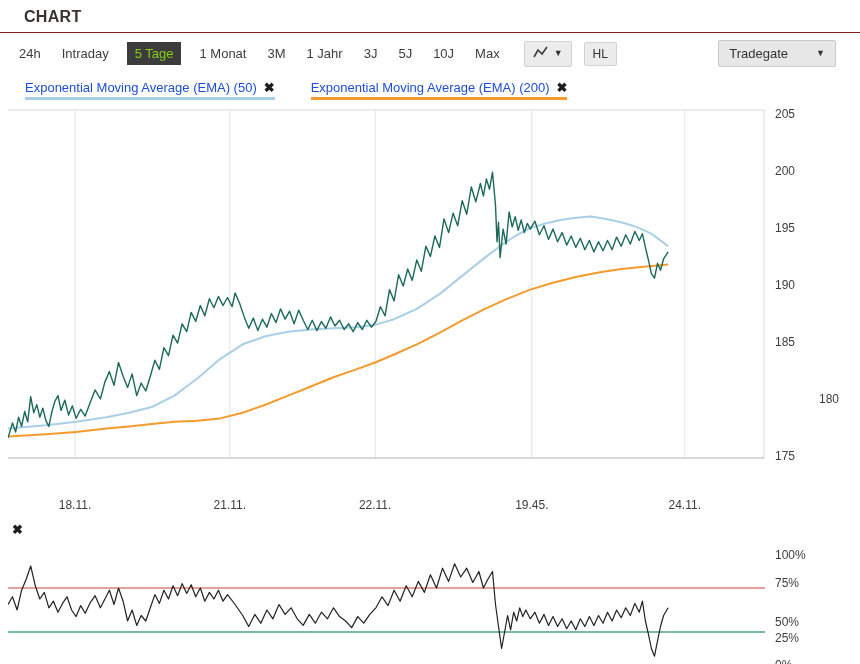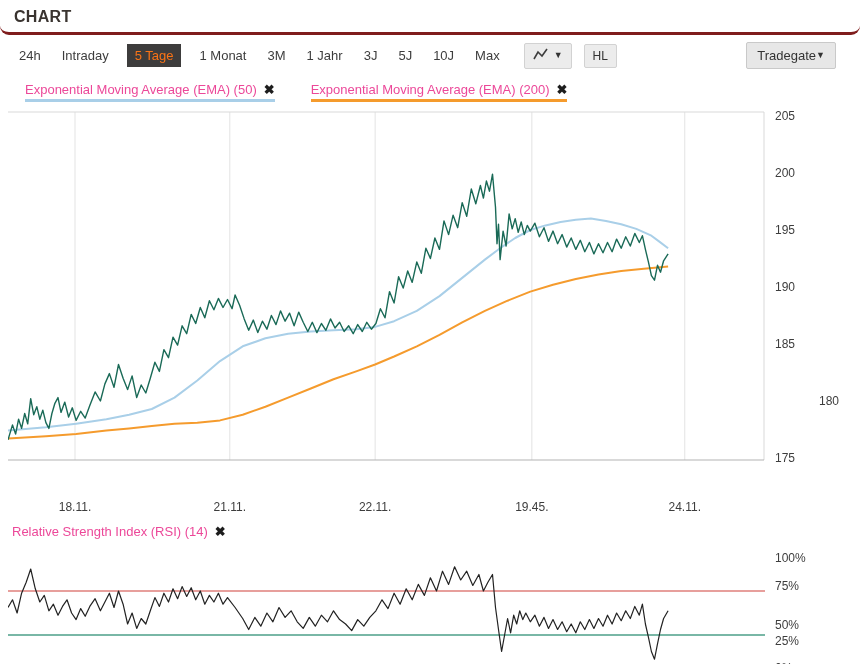--- a/index.html
+++ b/index.html
@@ -1,40 +1,40 @@
 <!DOCTYPE html>
 <html><head>
 <meta charset="utf-8">
 <style>
   * { box-sizing: border-box; margin: 0; padding: 0; }
   html,body { background:#fff; }
   body { font-family:"Liberation Sans", sans-serif; color:#3d3d3d; }
   .page { width:860px; height:664px; overflow:hidden; background:#fff; position:relative; }
 
-  .hdr { padding:8px 12px 6px 14px; border-bottom:3px solid #7f1d1d;border-radius:9px; }
+  .hdr { padding:8px 12px 6px 24px; border-bottom:1px solid #7f1d1d; }
   .hdr-title { font-size:16px; font-weight:bold; color:#3a3430; letter-spacing:.3px; }
 
   .toolbar { display:flex; align-items:center; padding:7px 20px 4px 16px; }
   .range-tab { background:none; border:none; font-family:inherit; font-size:13px; color:#3d3d3d;
                padding:4px 3px; margin-right:15px; cursor:pointer; white-space:nowrap; }
-  .range-tab.active { background:#3d3c3c; color:#f97316; padding:4px 8px; }
+  .range-tab.active { background:#3d3c3c; color:#84cc16; padding:4px 8px; }
   .btn { display:inline-flex; align-items:center; gap:5px; background:#ececec; border:1px solid #d2d2d2;
          border-radius:2px; padding:4px 8px; font-family:inherit; font-size:12px; color:#333; cursor:pointer; }
   .btn.type-btn { margin-left:6px; }
   .btn.hl-btn { margin-left:12px; font-size:12px; }
   .caret { font-size:9px; color:#333; line-height:1; }
-  .venue-btn { margin-left:auto; margin-right:4px; display:inline-flex; align-items:center; gap:0;
+  .venue-btn { margin-left:auto; margin-right:4px; display:inline-flex; align-items:center; gap:28px;
                background:#e7e7e7; border:1px solid #c9c9c9; border-radius:2px; padding:5px 10px;
                font-family:inherit; font-size:13px; color:#333; cursor:pointer; }
 
   .instrument { margin:14px 0 0 12px; font-size:14px; color:#4a4a4a; }
 
   .chips { margin:9px 0 0 25px; display:flex; align-items:flex-end; }
   .chip { display:inline-flex; align-items:center; border-bottom:3px solid transparent; padding-bottom:2px; margin-right:36px; }
-  .chip-label { font-size:13px; color:#ec4899; margin-right:7px; white-space:nowrap; }
+  .chip-label { font-size:13px; color:#1d4ed8; margin-right:7px; white-space:nowrap; }
   .chip-close { background:none; border:none; font-family:inherit; font-size:13px; font-weight:bold; color:#1d1d1d; cursor:pointer; padding:0; line-height:1; }
 
   .chart-row { display:flex; margin:8px 0 0 8px; }
   .plot-svg { display:block; }
   .ylabels { position:relative; width:87px; }
   .ylab { position:absolute; left:10px; transform:translateY(-50%); font-size:12px; color:#3d3d3d; }
   .xlabels { position:relative; height:18px; margin-left:8px; width:757px;margin-top:28px; }
   .xlab { position:absolute; top:2px; transform:translateX(-50%); font-size:12px; color:#3d3d3d; white-space:nowrap; }
 
   .rsi-chip-row { margin:6px 0 0 12px; }
@@ -116,21 +116,20 @@
   <div id="main-xlabels" class="xlabels">
       <span class="xlab" style="left: 66.9945px;">18.11.</span>
       <span class="xlab" style="left: 221.801px;">21.11.</span>
       <span class="xlab" style="left: 367.145px;">22.11.</span>
       <span class="xlab" style="left: 523.844px;">19.45.</span>
       <span class="xlab" style="left: 676.758px;">24.11.</span>
     </div>
 
   <div class="rsi-chip-row">
     <div class="chip">
-      <span class="chip-label">Relative Strength Index (RSI) (14)</span>
       <button class="chip-close">✖</button>
     </div>
   </div>
 
   <div class="chart-row">
     <svg id="rsi-svg" class="plot-svg" width="757" height="118" viewBox="0 0 757 118">
         <line x1="0" y1="39" x2="757" y2="39" stroke="#e79f9c" stroke-width="2"></line>
         <line x1="0" y1="83" x2="757" y2="83" stroke="#79b7a6" stroke-width="2"></line>
         <polyline points="0.0,55.5 4.5,47.8 9.1,61.0 13.6,41.2 18.2,30.2 22.7,17.0 27.3,36.8 31.8,50.0 36.3,43.4 40.9,58.8 45.4,52.2 50.0,63.2 54.5,54.4 59.0,47.8 63.6,61.0 68.1,67.6 72.7,56.6 77.2,64.3 81.8,54.4 87.1,46.7 92.4,58.8 96.9,50.0 101.4,41.2 106.0,55.5 110.5,39.0 115.1,52.2 119.6,72.0 124.1,61.0 128.7,76.4 133.2,66.5 137.8,72.0 142.3,58.8 146.9,45.6 151.4,54.4 155.9,41.2 160.5,50.0 165.0,36.8 169.6,46.7 174.1,34.6 178.7,44.5 183.2,35.7 187.7,47.8 192.3,39.0 196.8,52.2 201.4,43.4 205.9,50.0 210.4,41.2 215.0,52.2 219.5,45.6 227.1,55.5 234.7,66.5 240.7,77.5 246.8,65.4 252.8,74.2 258.9,61.0 264.9,69.8 271.0,55.5 277.1,65.4 283.1,58.8 289.2,69.8 295.2,76.4 301.3,65.4 307.3,74.2 313.4,63.2 319.5,69.8 325.5,58.8 331.6,67.6 337.6,72.0 343.7,78.6 349.7,67.6 355.8,74.2 361.8,65.4 367.9,58.8 374.0,47.8 380.0,56.6 386.1,41.2 392.1,52.2 398.2,36.8 404.2,47.8 410.3,32.4 416.4,43.4 422.4,25.8 428.5,39.0 434.5,19.2 440.6,32.4 446.6,14.8 452.7,28.0 458.7,19.2 464.8,33.5 470.9,22.5 475.4,39.0 479.9,30.2 484.5,22.5 487.5,55.5 490.5,77.5 493.6,99.5 496.6,83.0 499.6,66.5 502.6,80.8 505.7,63.2 508.7,72.0 511.7,58.8 514.8,67.6 517.8,61.0 522.3,69.8 526.9,63.2 531.4,74.2 536.0,65.4 540.5,76.4 545.0,67.6 549.6,77.5 554.1,69.8 558.7,79.7 563.2,72.0 567.8,80.8 572.3,69.8 576.8,77.5 581.4,67.6 585.9,76.4 590.5,66.5 595.0,74.2 599.5,63.2 604.1,72.0 608.6,61.0 613.2,68.7 617.7,58.8 622.3,66.5 626.8,54.4 631.3,63.2 634.4,52.2 637.4,72.0 640.4,85.2 643.4,99.5 646.5,107.2 649.5,91.8 652.5,77.5 655.6,66.5 660.1,58.8" fill="none" stroke="#222222" stroke-width="1.2" stroke-linejoin="round"></polyline>
       </svg>

